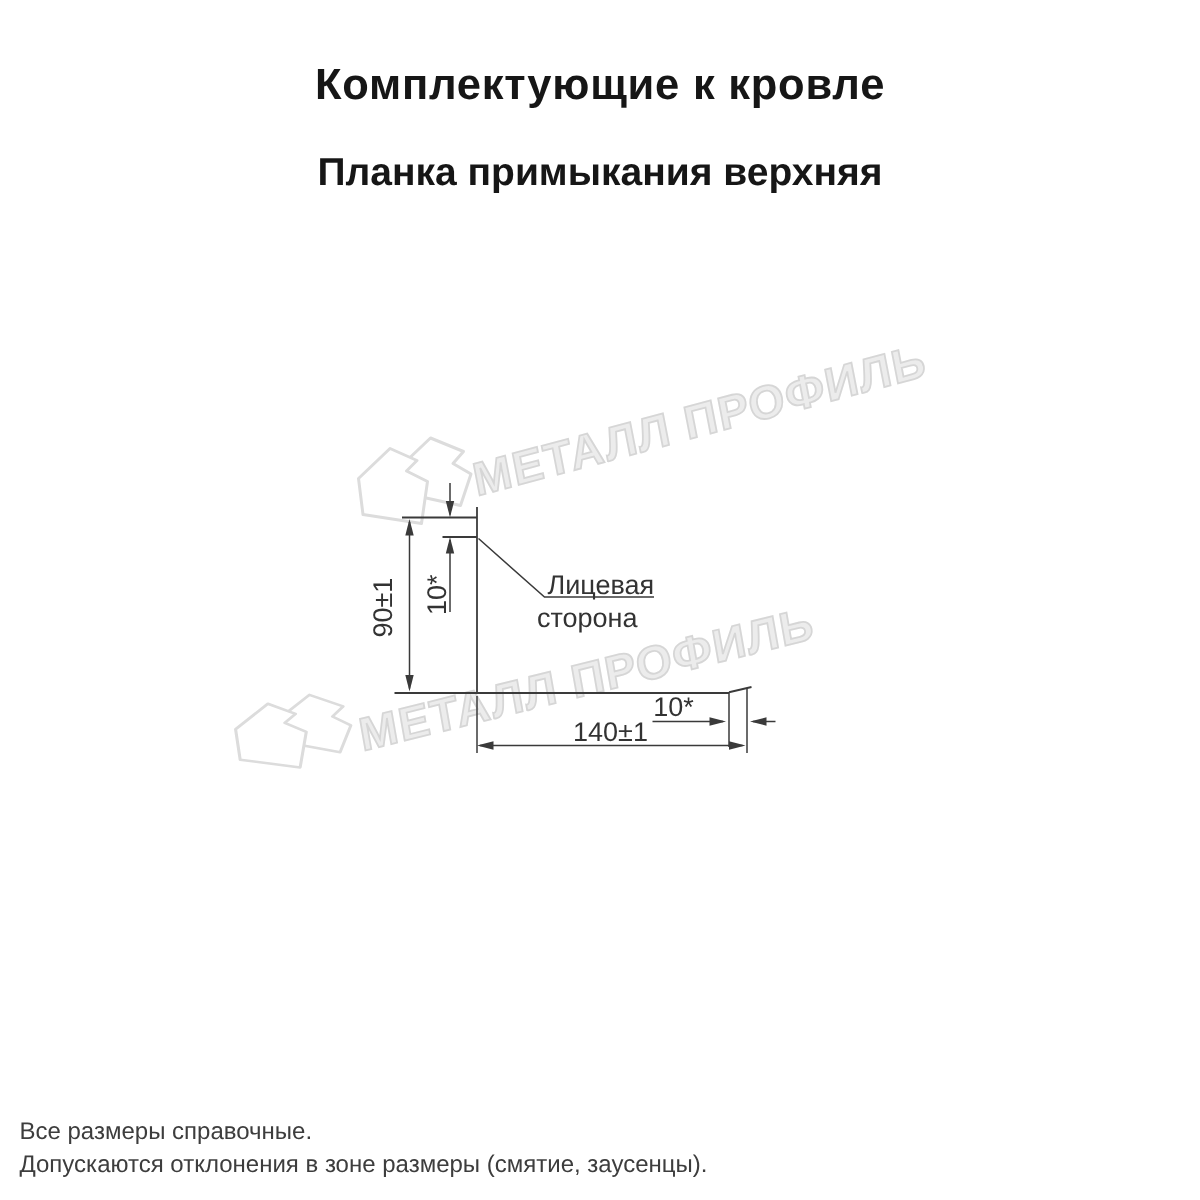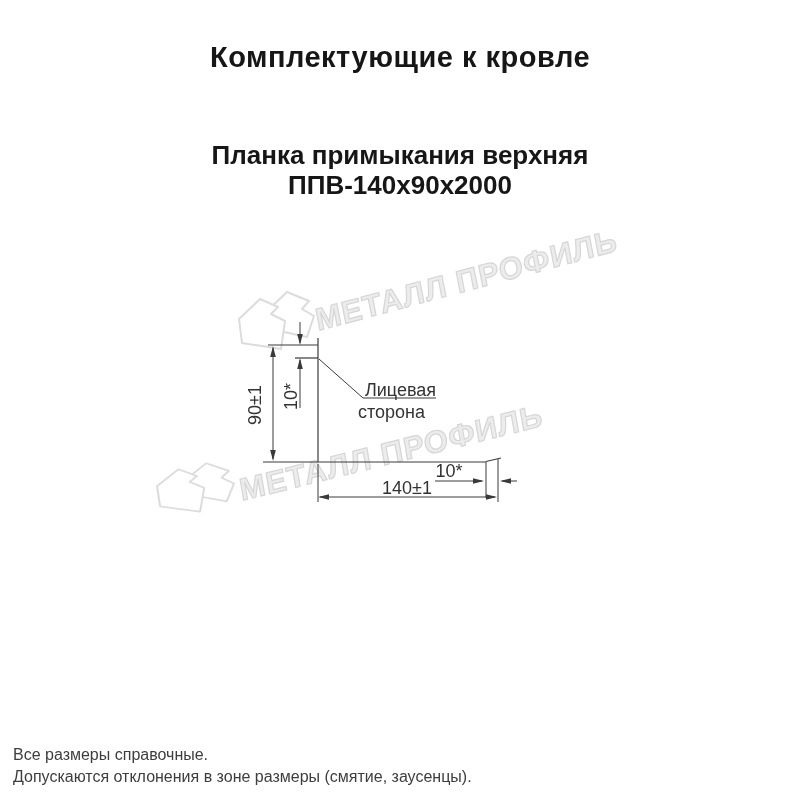--- a/index.html
+++ b/index.html
@@ -6,21 +6,21 @@
   body{
     width:800px;height:800px;position:relative;background:#ffffff;
     font-family:"Liberation Sans", sans-serif;overflow:hidden;
   }
   .page-title{
     position:absolute;top:22px;left:0;width:800px;text-align:center;
     font-size:29px;font-weight:bold;color:#161616;letter-spacing:.5px;z-index:3;margin-top:19px;
   }
   .subtitle{
     position:absolute;top:99px;left:0;width:800px;text-align:center;
-    font-size:26px;font-weight:bold;color:#161616;line-height:30px;z-index:3;margin-top:41px;
+    font-size:26px;font-weight:bold;color:#161616;line-height:30px;z-index:3;
   }
   .footer-notes{
     position:absolute;left:13px;top:744px;z-index:3;
     font-size:16px;line-height:22px;color:#3d3d3d;
   }
   .wm{position:absolute;z-index:1;}
   .wm-text{
     position:absolute;white-space:nowrap;z-index:1;
     font-weight:bold;font-size:31px;letter-spacing:1px;
     color:#ececec;-webkit-text-stroke:1.2px #d6d6d6;
@@ -30,21 +30,20 @@
   .wm-text.bottom{left:240px;top:473px;transform:rotate(-14deg) skewX(-4deg);}
   #drawing{position:absolute;left:0;top:0;z-index:2;}
   .dim-text{font-family:"Liberation Sans",sans-serif;font-size:18px;fill:#333333;}
 </style>
 </head>
 <body>
 
 <div class="page-title">Комплектующие к кровле</div>
 <div class="subtitle">
   <div>Планка примыкания верхняя</div>
-  <div>ППВ-140х90х2000</div>
 </div>
 
 <svg class="wm" style="left:237px;top:287px;" width="80" height="66" viewBox="0 0 80 66">
   <g fill="#ffffff" stroke="#dcdcdc" stroke-width="2" stroke-linejoin="round">
     <polygon points="30,24 50,5 72,14 65,22 77,29 70,50 38,43"></polygon>
     <polygon points="2,32 23,12 41,20 34,27 48,34 44,62 5,56"></polygon>
   </g>
 </svg>
 <div class="wm-text top">МЕТАЛЛ ПРОФИЛЬ</div>
 

